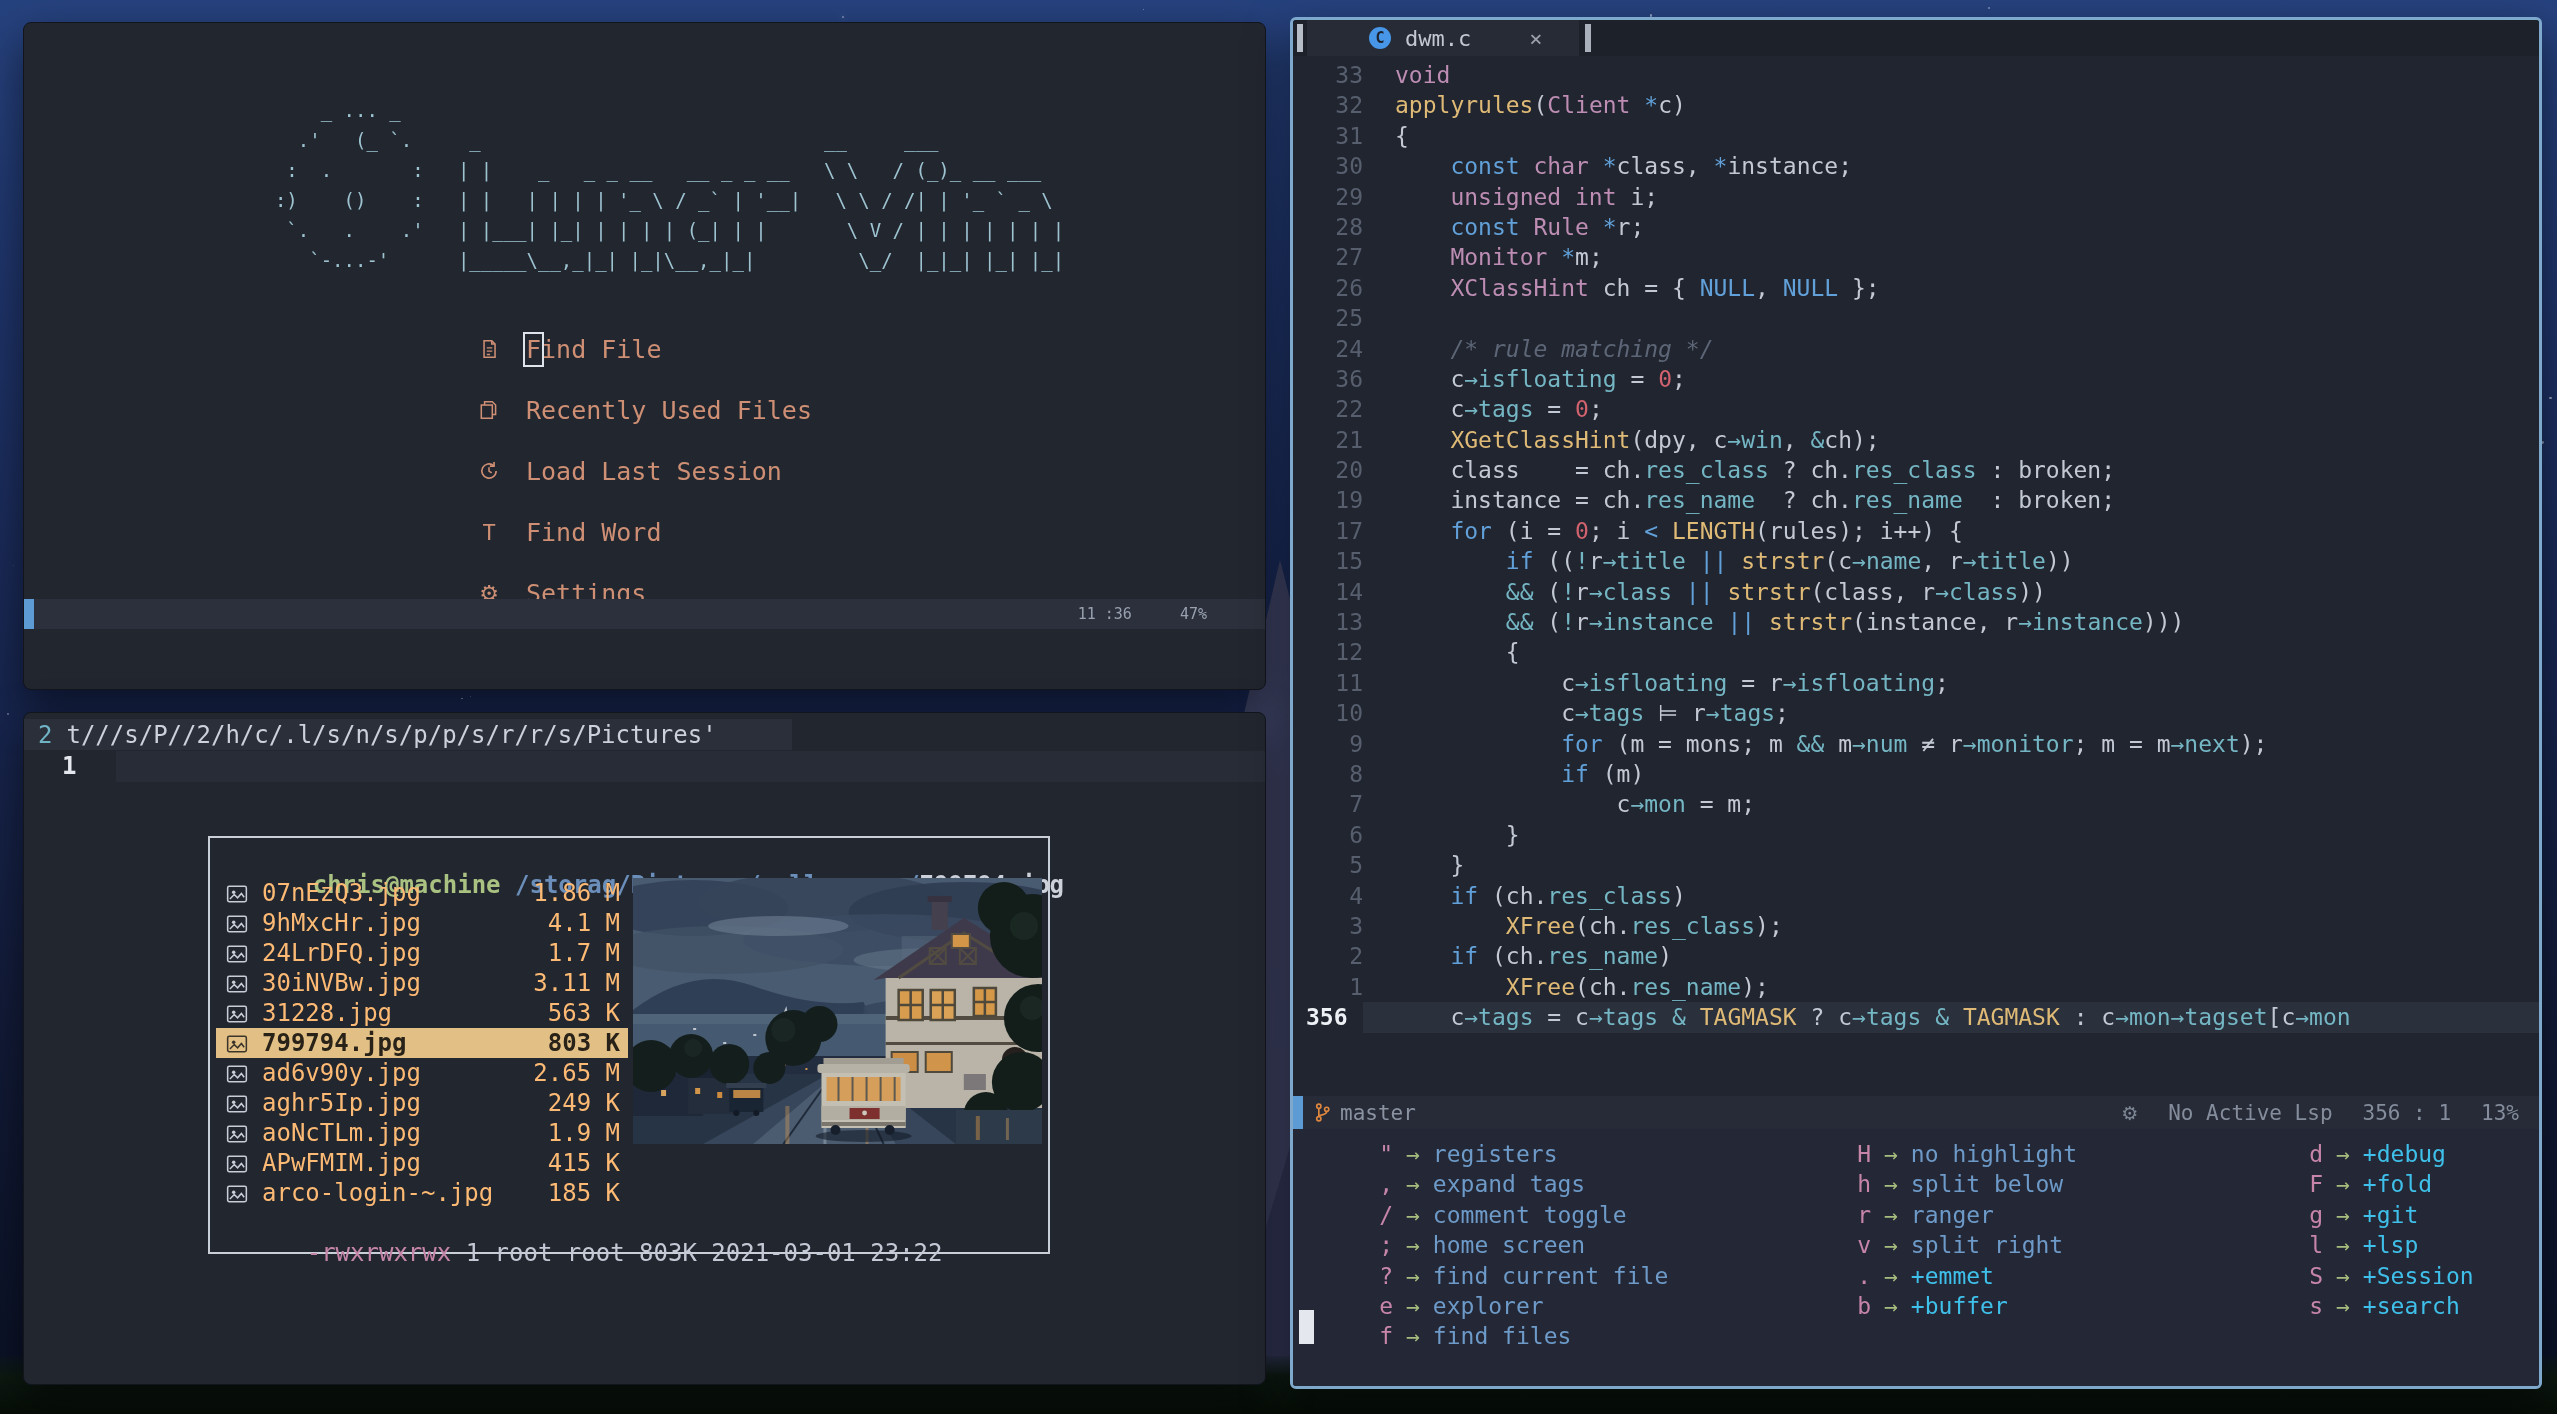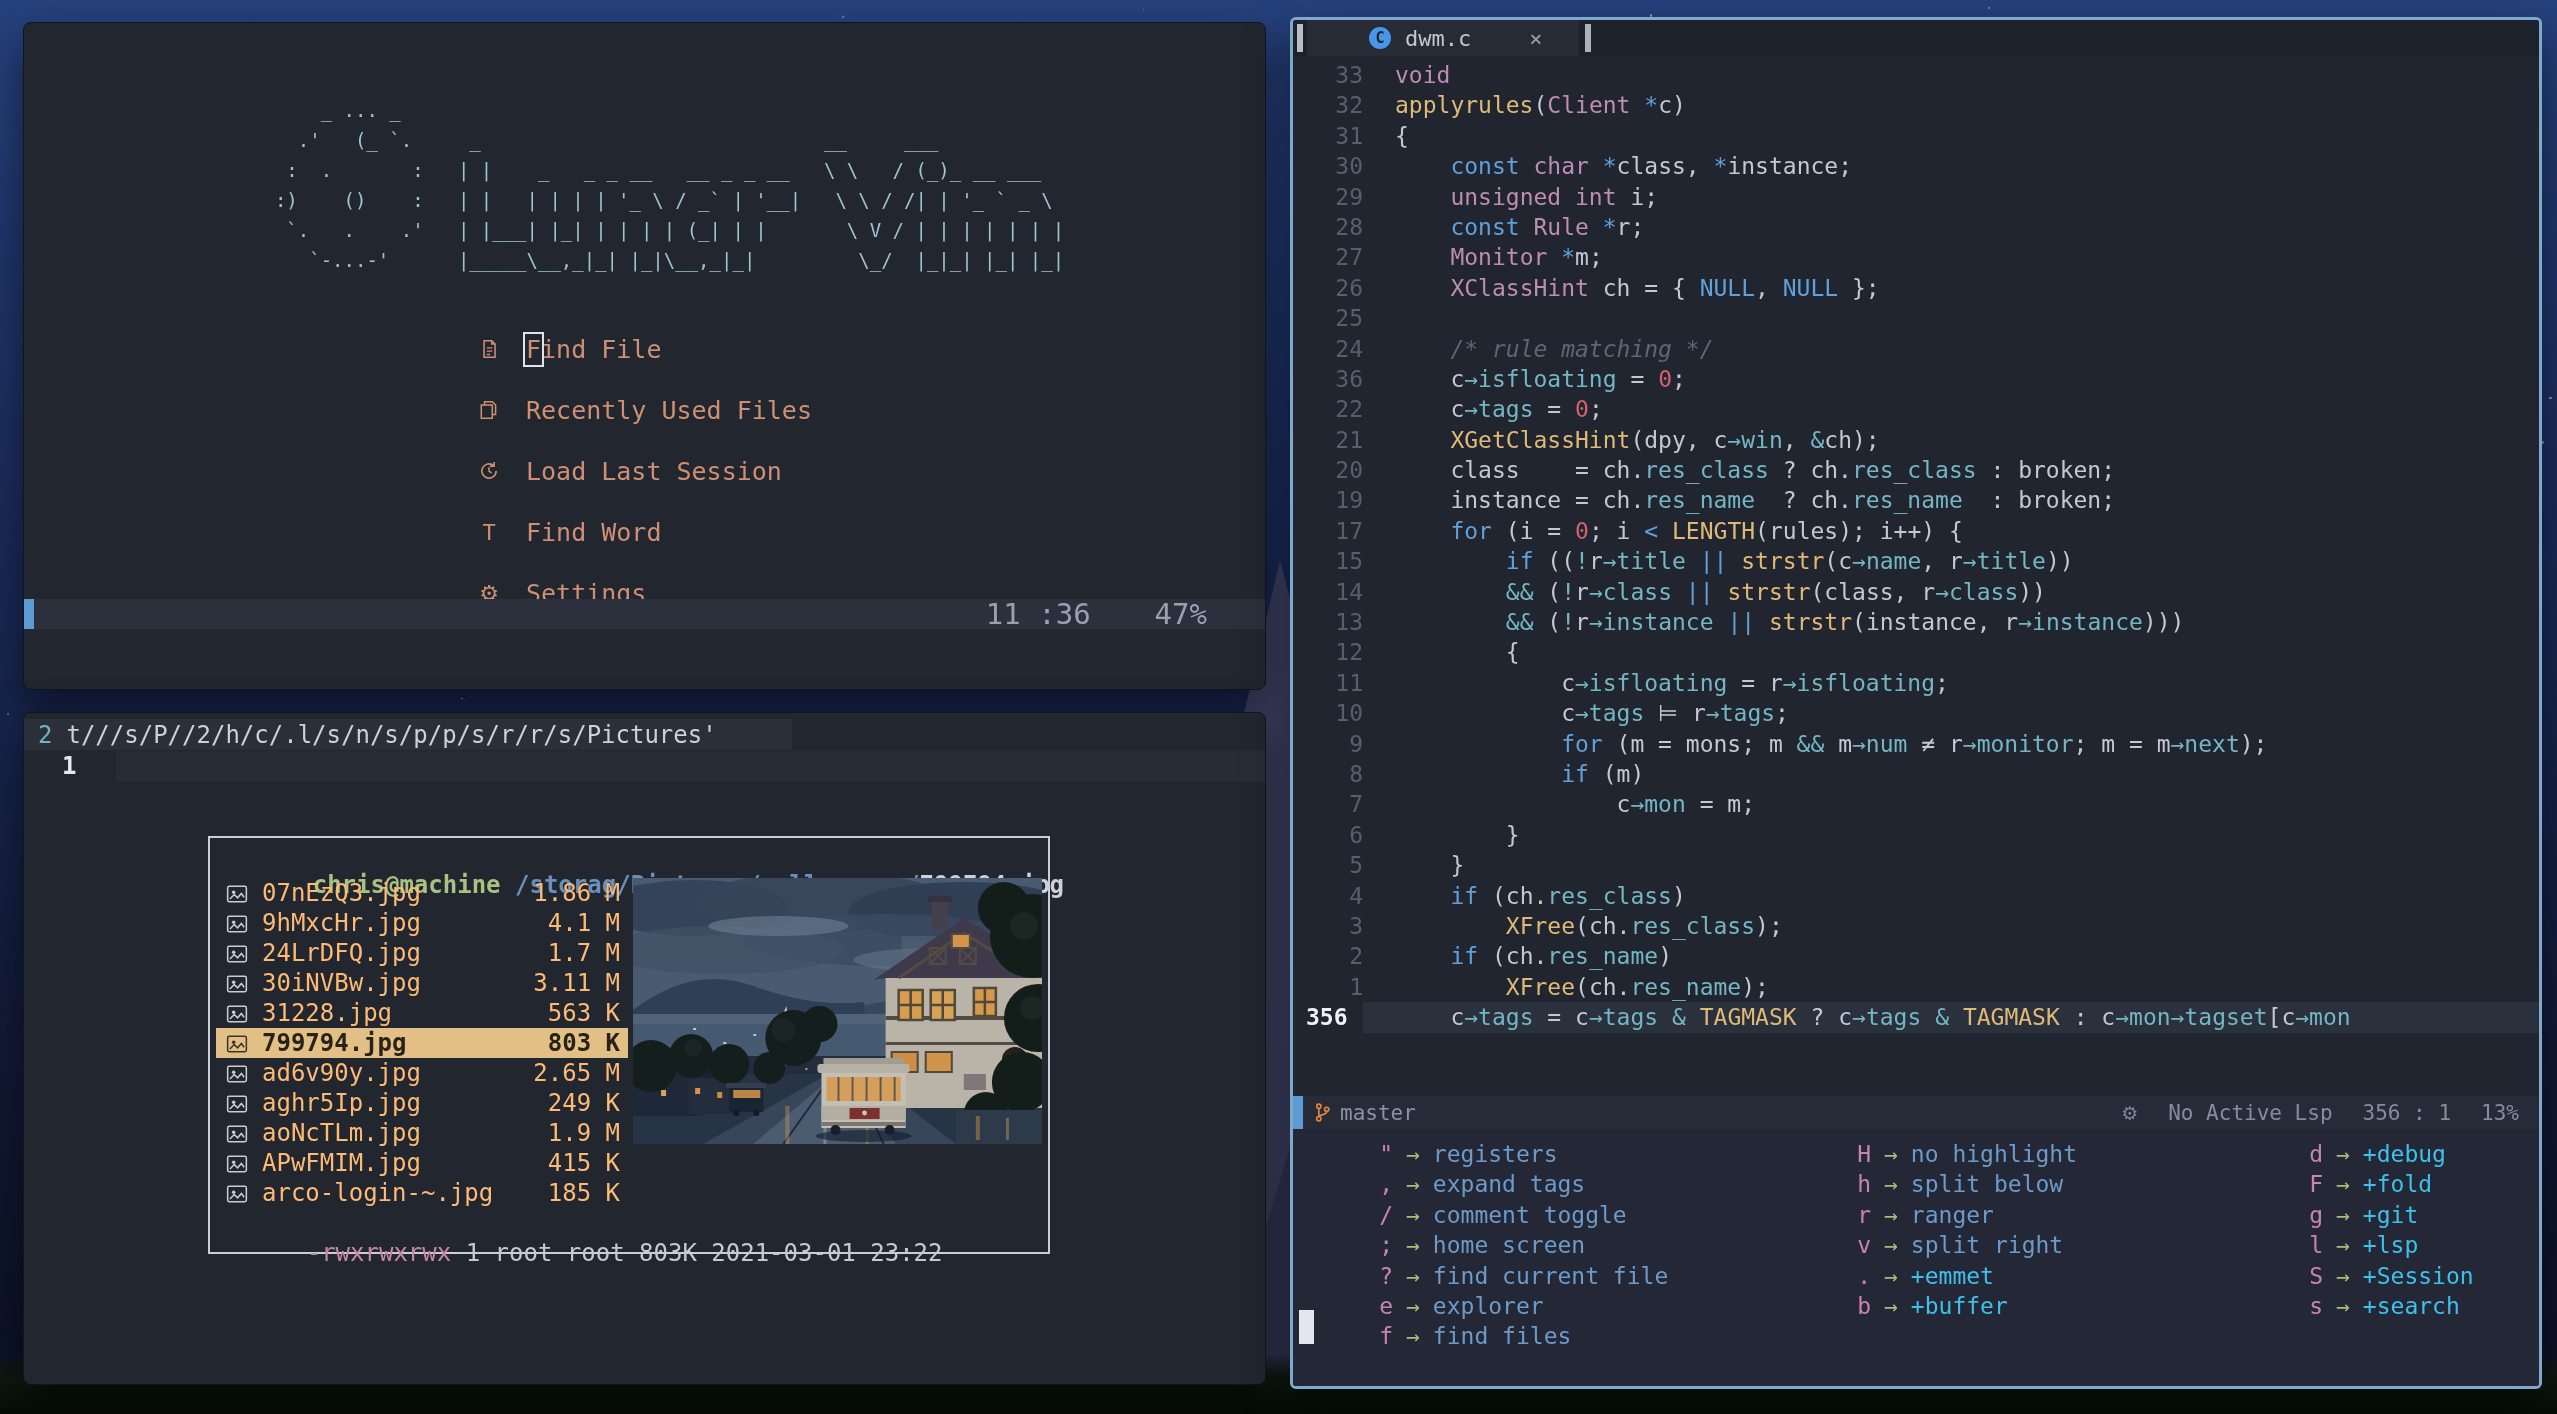--- a/index.html
+++ b/index.html
@@ -22,21 +22,21 @@
   #win-dash{left:23px;top:22px;width:1243px;height:668px;border:1px solid #12151c}
   #dash-art{position:absolute;left:228px;top:72px;color:#9dc3d1;font-size:19px;line-height:30px;white-space:pre}
   #dash-menu{position:absolute;left:0;top:300px;width:100%}
   .menu-item{position:absolute;left:452px;height:40px;display:flex;align-items:center;color:#ce8f74;font-size:25px;cursor:pointer}
   .menu-icon{width:26px;height:26px;margin-right:24px;display:inline-flex;align-items:center;justify-content:center;font-size:22px}
   .menu-icon svg{width:22px;height:22px}
   .cursor-box{outline:2px solid #dfe3ea;outline-offset:1px}
   .statusbar{position:absolute;left:0;right:0;height:30px;background:#2b303c;display:flex;align-items:center}
   #win-dash .statusbar{top:576px}
   .sb-accent{width:10px;height:100%;background:#5d9bd4;flex:none}
-  #win-dash .sb-right{margin-left:auto;display:flex;gap:64px;padding-right:58px;color:#99a1b0;font-size:29px}
+  #win-dash .sb-right{margin-left:auto;display:flex;gap:48px;padding-right:58px;color:#99a1b0;font-size:15px}
   
   #win-scratch{left:23px;top:712px;width:1243px;height:673px;border:1px solid #12151c}
   .cmdbar{position:absolute;left:0;top:6px;width:768px;height:31px;background:#2a2f3a;
     display:flex;align-items:center;padding-left:14px;font-size:24px;color:#ccd1db;white-space:pre}
   .cmdbar .cyan{color:#6fb3c4;margin-right:14px}
   .cursorline{position:absolute;left:92px;right:0;top:38px;height:31px;background:#272c37}
   .num1{position:absolute;left:38px;top:38px;height:31px;line-height:31px;font-size:24px;font-weight:bold;color:#e4e8ee}
   #fm-box{position:absolute;left:184px;top:123px;width:842px;height:418px;border:2px solid #c9cfd8;background:#22262f}
   .fm-head{padding:5px 0 3px 16px;font-size:24px;font-weight:bold;white-space:pre}
   .fm-head .user{color:#a9c181}

